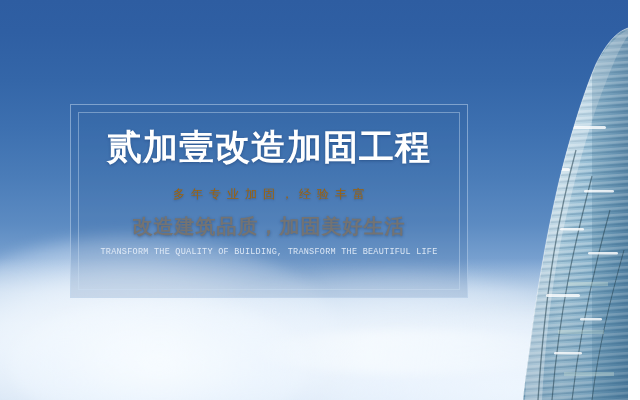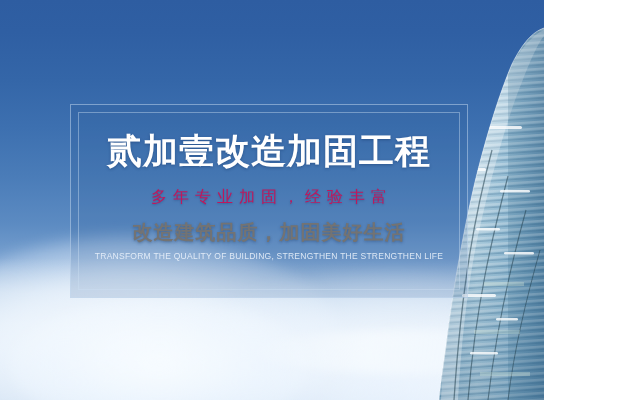--- a/index.html
+++ b/index.html
@@ -3,24 +3,24 @@
 <meta charset="utf-8">
 <title>Banner</title>
 <style>
   html, body {
     margin: 0;
     padding: 0;
     background: #ffffff;
   }
   .stage {
     position: relative;
-    width: 544px;
+    width: 628px;
     height: 400px;
     overflow: hidden;
-    font-family: Liberation Sans, sans-serif;
+    font-family: Liberation Mono, monospace;
     user-select: none;
   }
 
   
   .sky {
     position: absolute;
     inset: 0;
     background: linear-gradient(to bottom,
         #2e5da1 0%,
         #2f5fa3 8%,
@@ -142,22 +142,22 @@
     color: #ffffff;
     font-size: 35px;
     font-weight: 700;
     letter-spacing: 1px;
     line-height: 1;
     white-space: nowrap;
     text-shadow: 0 1px 3px rgba(20, 52, 100, 0.45);
   }
   .subline {
     margin-top: 21px;
-    color: #be185d;
-    font-size: 16px;
+    color: #a16207;
+    font-size: 12px;
     font-weight: 400;
     letter-spacing: 6px;
     text-indent: 6px;
     line-height: 1;
     white-space: nowrap;
     text-shadow: 0 1px 2px rgba(20, 52, 100, 0.35);
   }
   .slogan {
     margin-top: 17px;
     color: #737373;
@@ -278,17 +278,17 @@
                C 38 374, 36 390, 35 400" fill="none" stroke="#ffffff" stroke-width="1" opacity="0.45"></path>
     </svg>
   </div>
 
   <div class="panel">
     <div class="panel-inner-line"></div>
     <div class="panel-content">
       <div class="headline">贰加壹改造加固工程</div>
       <div class="subline">多年专业加固，经验丰富</div>
       <div class="slogan">改造建筑品质，加固美好生活</div>
-      <div class="english">TRANSFORM THE QUALITY OF BUILDING, STRENGTHEN THE STRENGTHEN LIFE</div>
+      <div class="english">TRANSFORM THE QUALITY OF BUILDING, TRANSFORM THE BEAUTIFUL LIFE</div>
     </div>
   </div>
 
 </div>
 
 </body></html>

